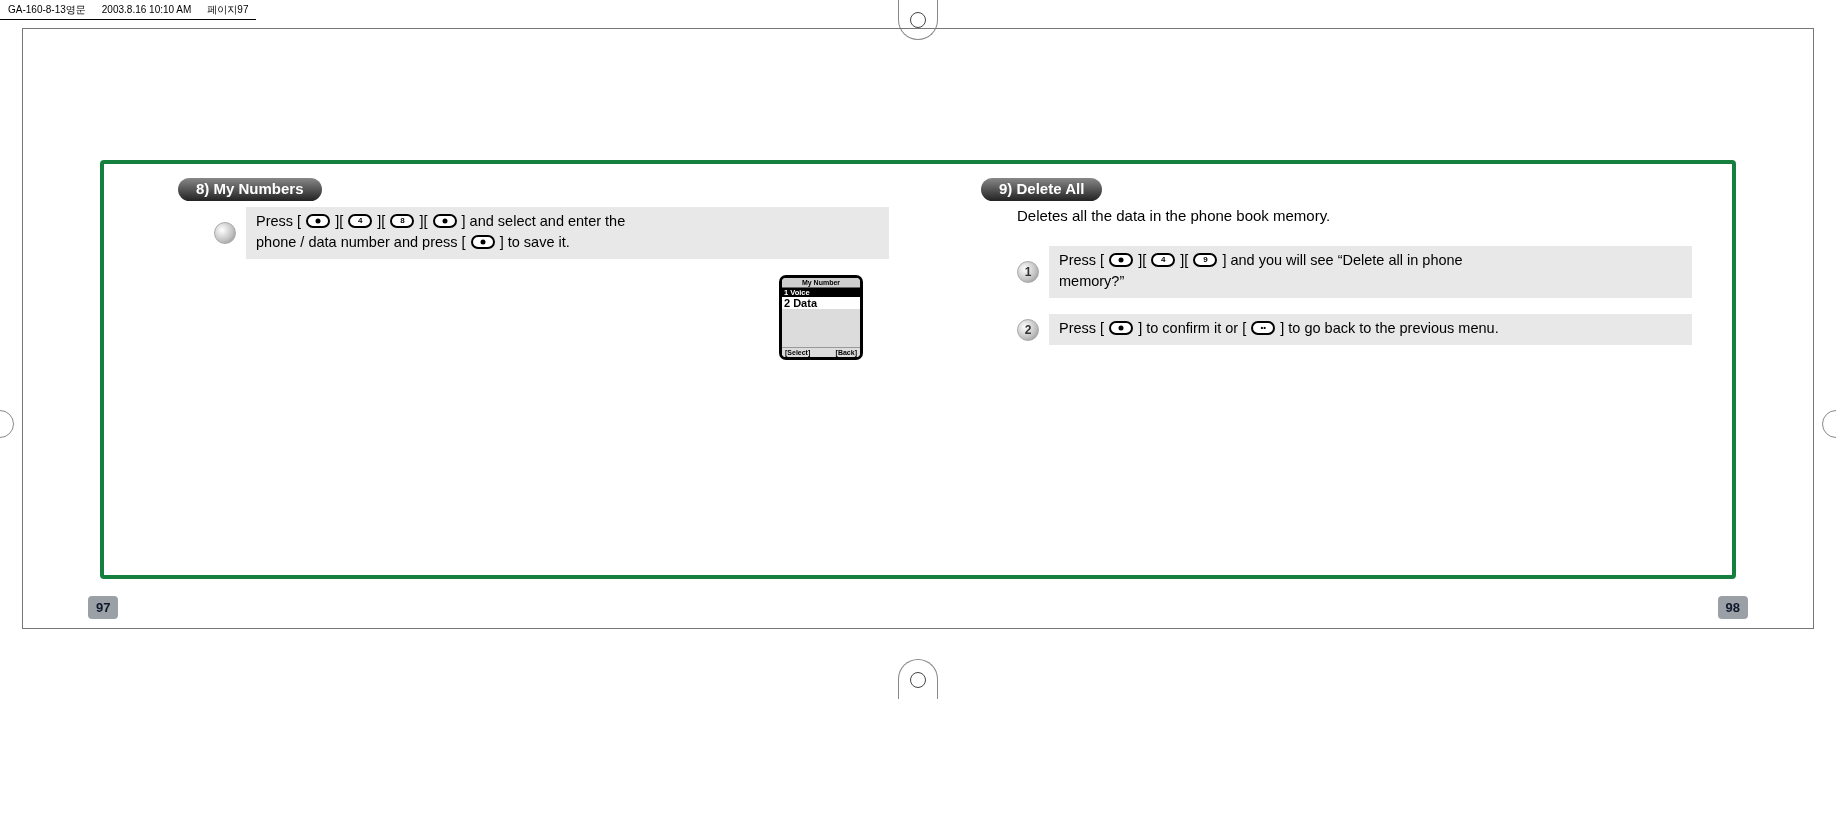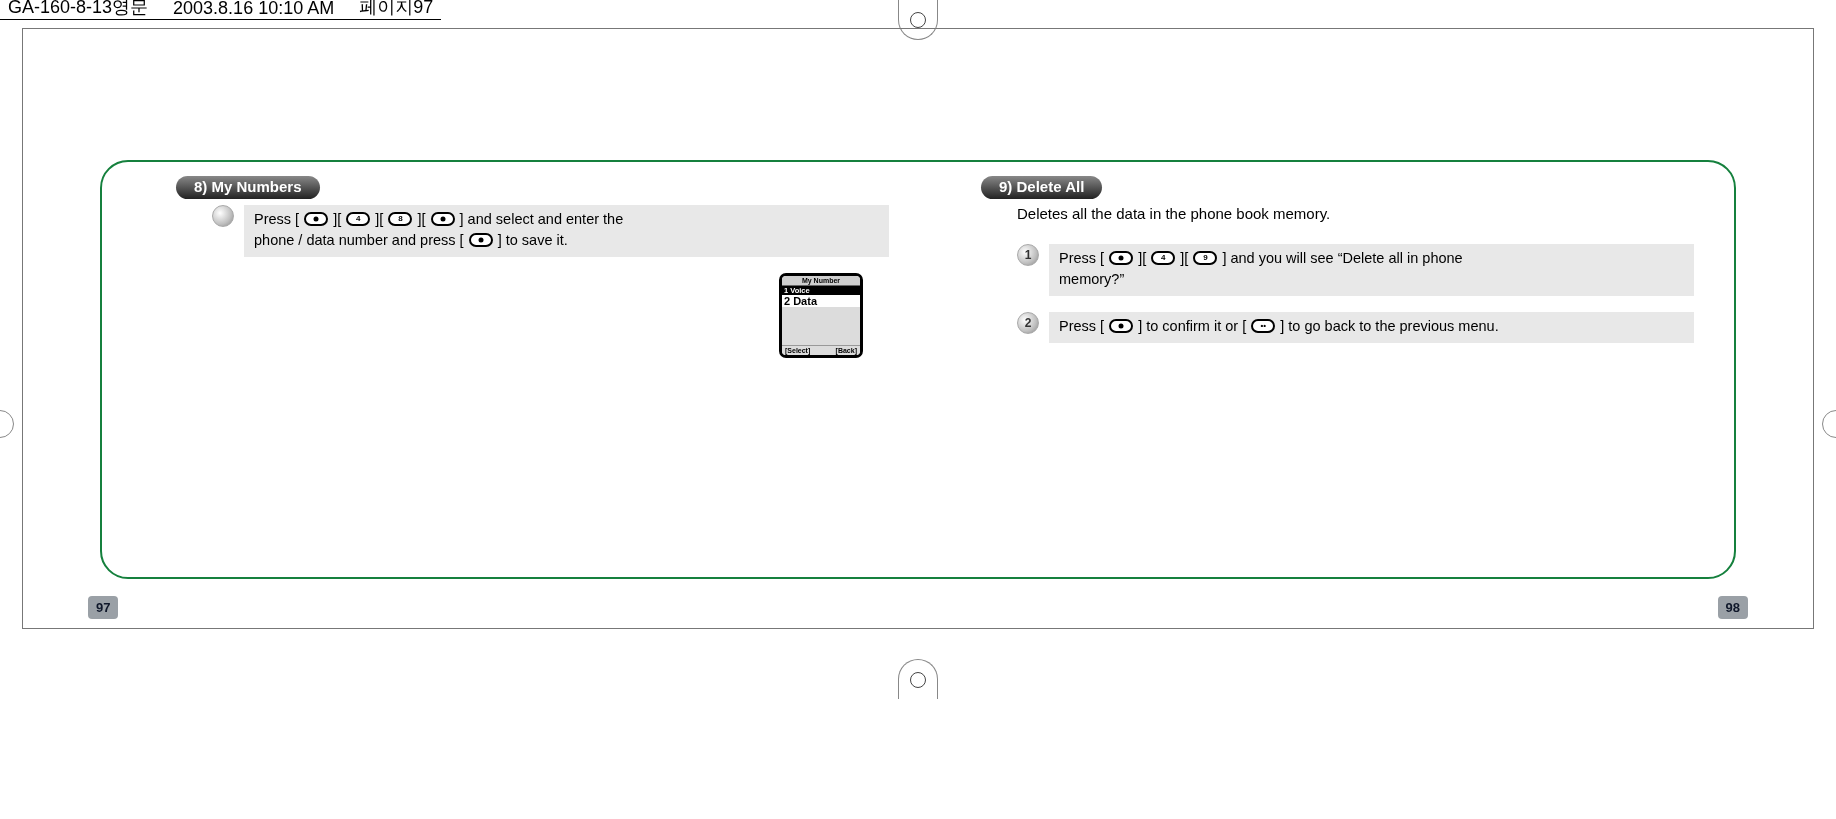--- a/index.html
+++ b/index.html
@@ -10,24 +10,24 @@
     height: 819px;
     position: relative;
   }
   .header-bar {
     position: absolute;
     top: 0; left: 0;
     height: 20px;
     background: #fff;
     border-bottom: 1px solid #000;
     display: flex;
-    align-items: flex-end;
+    align-items: center;
     padding: 0 8px;
-    font-size: 18px;
-    gap: 25px;
+    font-size: 10px;
+    gap: 16px;
   }
   .crop-top {
     position: absolute;
     top: 0; left: 50%;
     transform: translateX(-50%);
     width: 40px; height: 40px;
     border: 1px solid #888;
     border-top: none;
     border-radius: 0 0 20px 20px;
     display: flex; align-items: center; justify-content: center;
@@ -59,22 +59,22 @@
   .crop-left { left:-14px; }
   .crop-right { right:-14px; }
   .outer-frame {
     position: absolute;
     top: 28px; left: 22px; right: 22px; bottom: 190px;
     border: 1px solid #777;
   }
   .inner-card {
     position: absolute;
     top: 160px; left: 100px; right: 100px; bottom: 240px;
-    border: 2px solid #15803d;
-    border-radius: 28px;
+    border: 4px solid #15803d;
+    border-radius: 4px;
     display: flex;
     padding: 14px 30px 30px 30px;
     gap: 38px;
   }
   .page-col { flex: 1 1 0; }
   .section-pill {
     display: inline-block;
     background: linear-gradient(#888,#222);
     color: #fff;
     font-weight: bold;
@@ -84,21 +84,21 @@
     margin-left: 44px;
     margin-bottom: 6px;
   }
   .section-desc {
     margin-left: 80px;
     font-size: 15px;
     margin-bottom: 22px;
   }
   .instr-row {
     display: flex;
-    align-items: flex-start;
+    align-items: center;
     margin-left: 80px;
     margin-right: 10px;
     margin-bottom: 16px;
   }
   .bullet-icon {
     width: 22px; height: 22px;
     border-radius: 50%;
     background: radial-gradient(circle at 35% 35%, #fff, #c0c0c0 60%, #888);
     border: 1px solid #aaa;
     margin-right: 10px;

